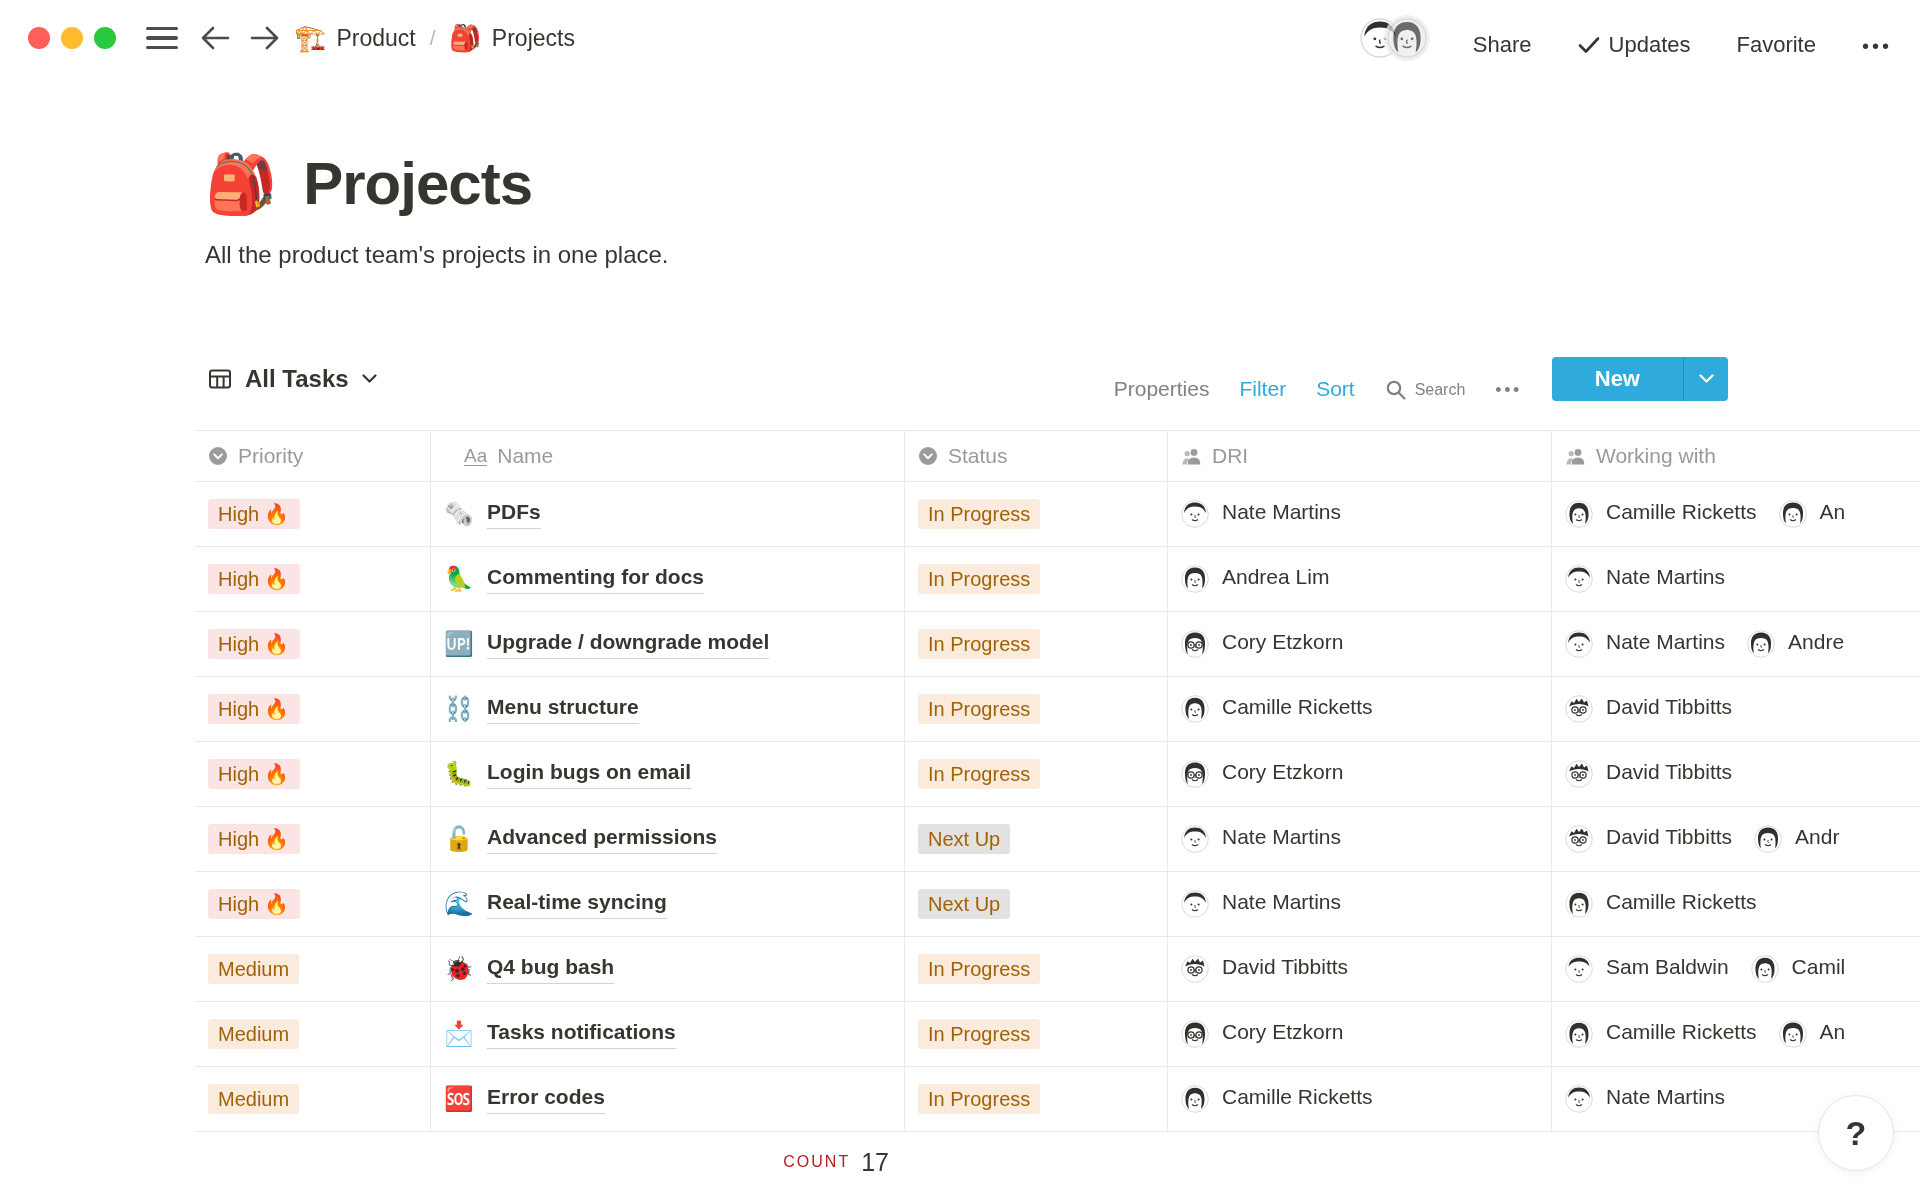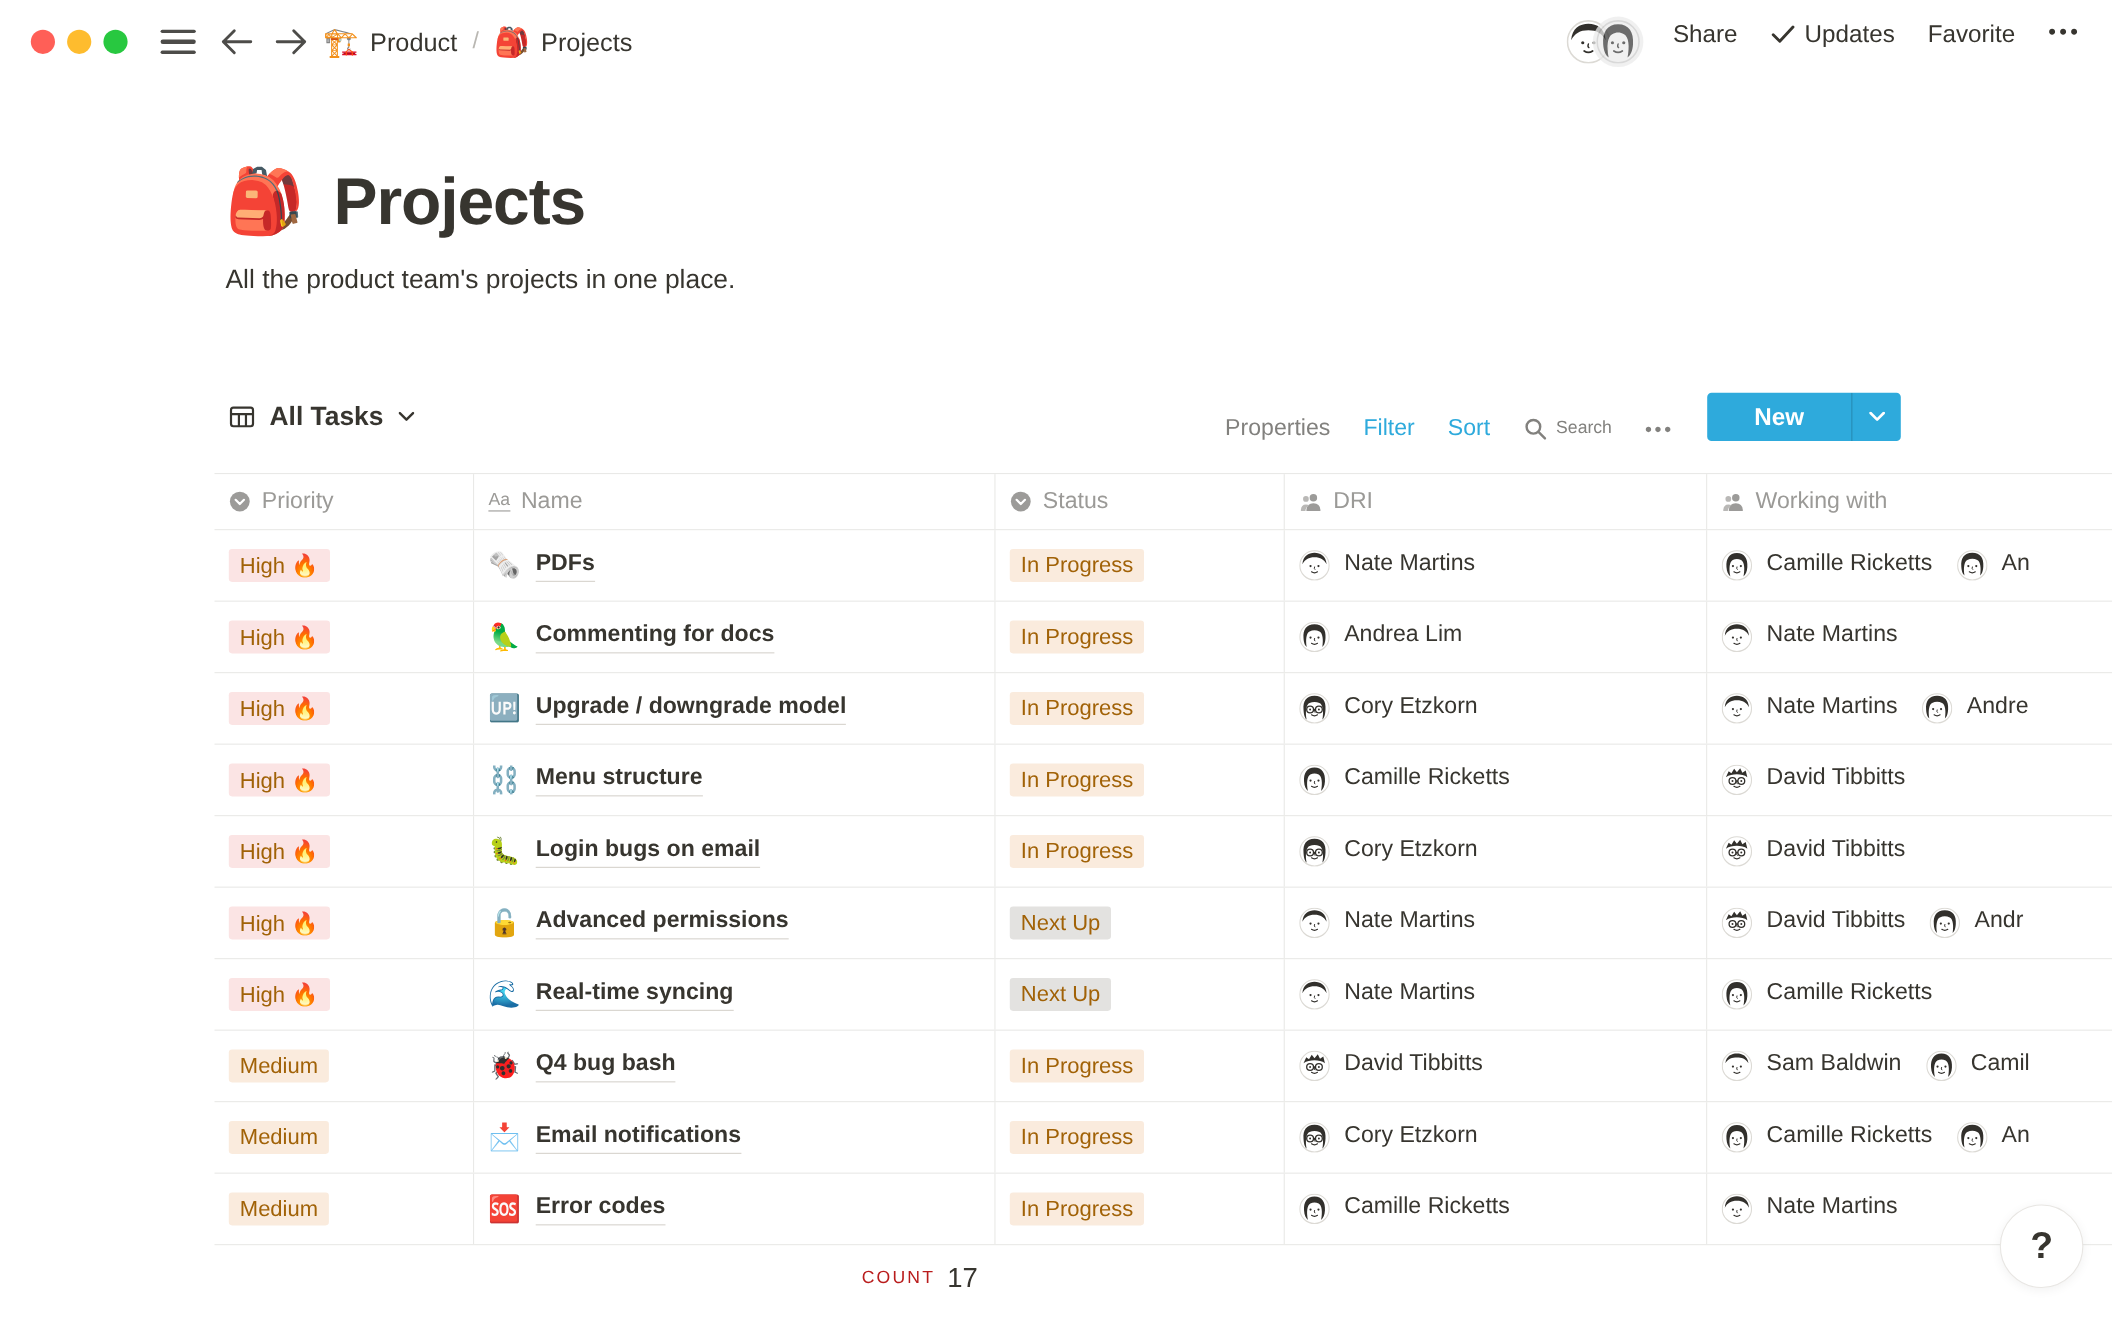--- a/index.html
+++ b/index.html
@@ -11,21 +11,21 @@
   .lights { display:flex; align-items:center; gap:11px; }
   .light { width:22px; height:22px; border-radius:50%; }
   .hamburger { margin-left:30px; display:flex; flex-direction:column; gap:6px; cursor:pointer; }
   .hamburger span { width:32px; height:3.5px; background:#4D4C49; border-radius:2px; }
   .nav-arrows { margin-left:18px; display:flex; align-items:center; gap:12px; }
   .nav-arrow { width:38px; height:34px; display:flex; align-items:center; justify-content:center; }
   .breadcrumb { margin-left:10px; display:flex; align-items:center; gap:12px; font-size:23px; }
   .bc-item { display:flex; align-items:center; gap:10px; cursor:pointer; }
   .bc-emoji { font-size:26px; }
   .bc-sep { color:#B9B7B2; font-size:21px; padding:0 2px; }
-  .topbar-right { margin-left:auto; display:flex; align-items:flex-start; gap:30px; font-size:22px; }
+  .topbar-right { margin-left:auto; display:flex; align-items:flex-end; gap:46px; font-size:22px; }
   .avatar-stack { display:flex; align-items:center; }
   .avatar-stack .av { width:40px; height:40px; border-radius:50%; background:#fff;
      box-shadow:0 0 0 3px #fff; }
   .avatar-stack .av + .av { margin-left:-13px; opacity:.75; filter:grayscale(1) contrast(.85); }
   .tb-action { display:flex; align-items:center; gap:9px; cursor:pointer; color:#37352F; }
   .tb-dots { font-size:20px; letter-spacing:3px; color:#37352F; cursor:pointer; }
 
   
   .main { padding-left:195px; }
   .page-head { margin-top:72px; padding-left:10px; display:flex; align-items:center; gap:26px; }
@@ -48,21 +48,21 @@
   .new-divider { width:1px; background:rgba(0,0,0,.18); }
   .new-caret { width:44px; display:flex; align-items:center; justify-content:center; }
 
   
   .table { margin-top:26px; width:1725px; }
   .grid-row { display:grid; grid-template-columns:236px 474px 263px 384px 1fr; }
   .thead { height:52px; border-top:1px solid #E9E9E7; border-bottom:1px solid #E9E9E7; }
   .th { display:flex; align-items:center; gap:10px; padding:0 13px; color:#9B9A97;
      font-size:21px; overflow:hidden; white-space:nowrap; cursor:pointer; }
   .th:not(:last-child), .td:not(:last-child) { border-right:1px solid #E9E9E7; }
-  .aa-icon { font-size:16px; color:#9B9A97; border-bottom:1.5px solid #9B9A97; line-height:1.05; }
+  .aa-icon { font-size:19px; color:#9B9A97; border-bottom:1.5px solid #9B9A97; line-height:1.05;margin-left:20px; }
   .trow { height:65px; border-bottom:1px solid #E9E9E7; cursor:pointer; }
   .td { display:flex; align-items:center; padding:0 13px; overflow:hidden; white-space:nowrap; }
   .pill { display:inline-flex; align-items:center; height:30px; padding:0 10px; border-radius:3px;
      font-size:20px; color:#a16207; gap:7px; }
   .pill.red { background:#FBE4E4; }
   .pill.orange { background:#FAEBDD; }
   .pill.gray { background:#E3E2E0; }
   .name-cell { gap:13px; }
   .row-emoji { font-size:24px; width:30px; display:inline-flex; justify-content:center; flex:none; }
   .row-link { font-size:21px; font-weight:600; color:#37352F; border-bottom:1.5px solid #D6D3CD;
@@ -651,21 +651,21 @@
               <span class="person-name">Camil</span>
             </span>
           </div>
         </div>
         <div class="grid-row trow">
           <div class="td">
             <span class="pill orange">Medium</span>
           </div>
           <div class="td name-cell">
             <span class="row-emoji">📩</span>
-            <span class="row-link">Email notifications</span>
+            <span class="row-link">Tasks notifications</span>
           </div>
           <div class="td">
             <span class="pill orange">In Progress</span>
           </div>
           <div class="td">
             <span class="person">
               <span class="av">
                 <svg viewBox="0 0 28 28" width="28" height="28">
                   <circle cx="14" cy="14" r="13.3" fill="#fff" stroke="#DCDAD5" stroke-width="1"></circle>
                   <path d="M14,2.5 C6.5,2.5 3.5,7.5 4,15 C4.3,20 5.1,22.6 6.8,24.2 C5.6,17 6.2,10.4 9.5,9 C12.4,7.8 15.6,7.8 18.5,9 C21.8,10.4 22.4,17 21.2,24.2 C22.9,22.6 23.7,20 24,15 C24.5,7.5 21.5,2.5 14,2.5 Z" fill="#32302C"></path>

